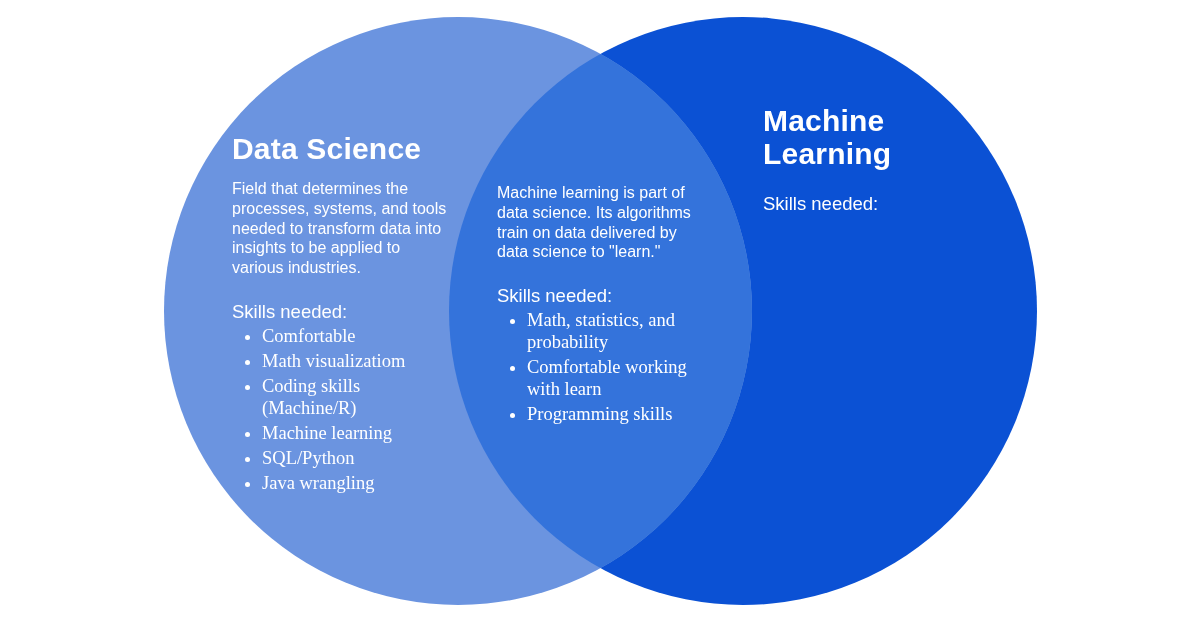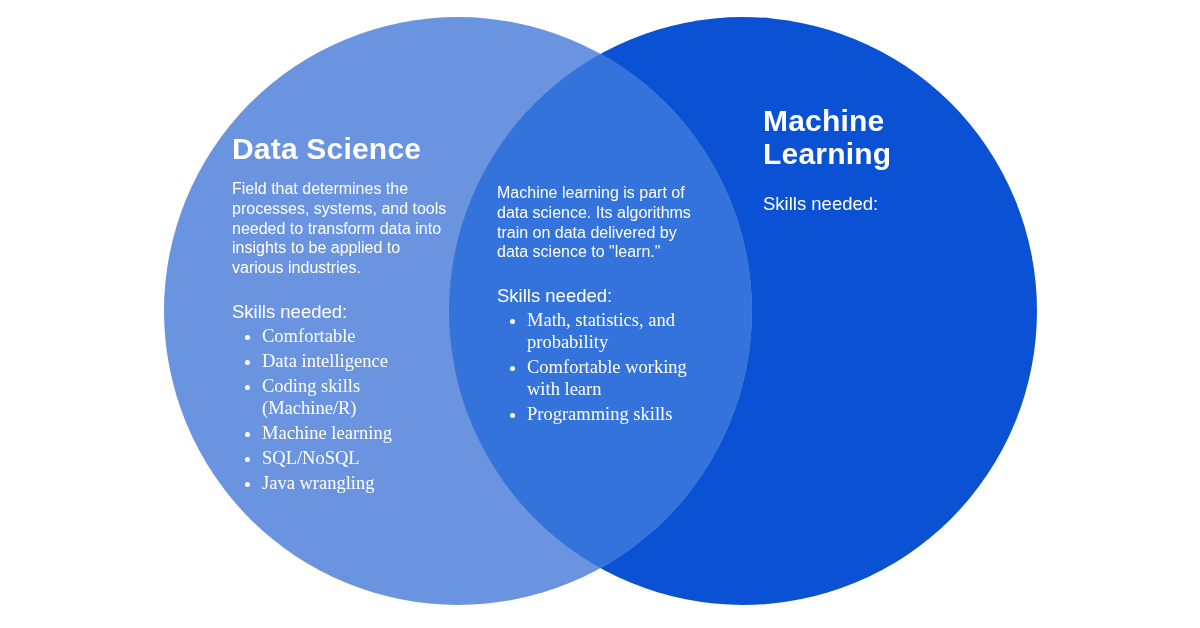--- a/index.html
+++ b/index.html
@@ -67,24 +67,24 @@
     <circle cx="458" cy="311" r="294" fill="#6B94E0"></circle>
     <circle cx="743" cy="311" r="294" clip-path="url(#clip-left-circle)" fill="#3473DB"></circle>
   </svg>
 
   <div class="col col-left">
     <div class="circle-title">Data Science</div>
     <div class="desc">Field that determines the processes, systems, and tools needed to transform data into insights to be applied to various industries.</div>
     <div class="skills-label">Skills needed:</div>
     <ul class="skills">
         <li>Comfortable</li>
-        <li>Data intelligence</li>
+        <li>Math visualizatiom</li>
         <li>Coding skills (Machine/R)</li>
         <li>Machine learning</li>
-        <li>SQL/NoSQL</li>
+        <li>SQL/Python</li>
         <li>Java wrangling</li>
       </ul>
   </div>
 
   <div class="col col-mid">
     <div class="desc">Machine learning is part of data science. Its algorithms train on data delivered by data science to "learn."</div>
     <div class="skills-label">Skills needed:</div>
     <ul class="skills">
         <li>Math, statistics, and probability</li>
         <li>Comfortable working with learn</li>

